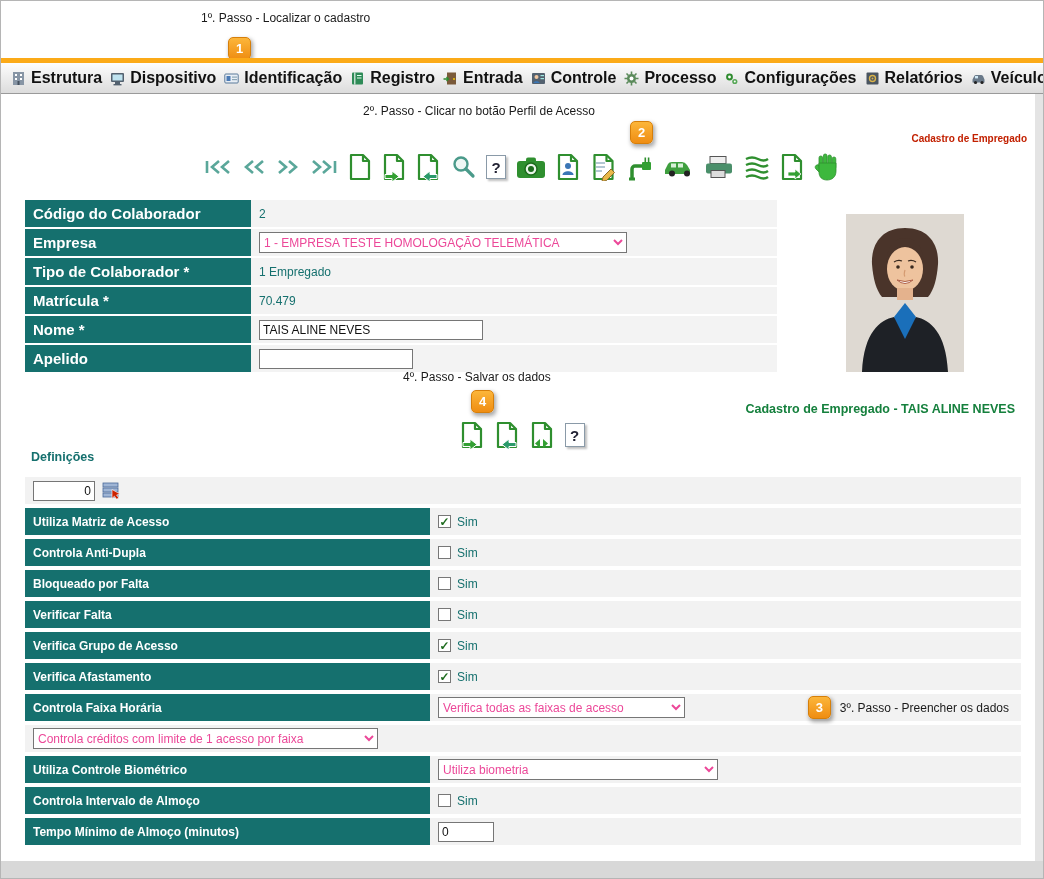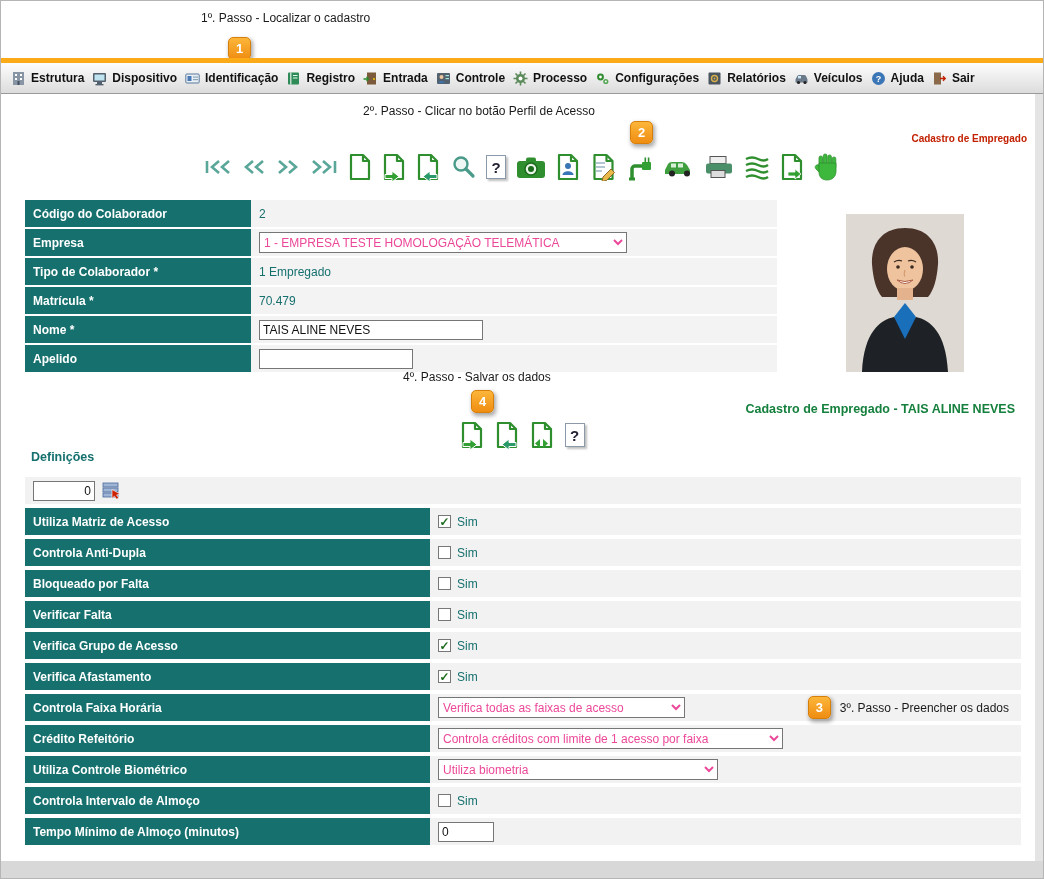--- a/index.html
+++ b/index.html
@@ -20,37 +20,37 @@
   .badge-2 { left:629px; top:120px; }
   .badge-4 { left:470px; top:389px; }
 
   .orange-bar { position:absolute; left:0; top:57px; width:100%; height:5px; background:#fbaa18; }
 
   .menubar { position:absolute; left:0; top:62px; width:100%; height:31px;
              background:linear-gradient(#fdfdfd,#dcdcdc); border-bottom:1px solid #9a9a9a;
              display:flex; align-items:center; padding-left:6px; }
   .menu-item { display:flex; align-items:center; gap:5px; padding:4px 4px; cursor:default; white-space:nowrap; }
   .menu-item .mi { width:15px; height:15px; display:inline-block; flex:0 0 auto; }
-  .mi-label { font-size:12px; font-weight:bold; color:#111;text-align:right; }
+  .mi-label { font-size:16px; font-weight:bold; color:#111;text-align:right; }
 
   .page-title { position:absolute; top:132px; right:16px; color:#c22000; font-weight:bold; font-size:10px; }
   .record-title { position:absolute; top:401px; right:28px; color:#15803d; font-weight:bold; font-size:12.5px; }
 
   .toolbar { position:absolute; left:0; top:147px; width:100%; height:38px; display:flex;
              justify-content:center; align-items:center; gap:8px; }
   .mini-toolbar { position:absolute; left:0; top:418px; width:100%; height:32px; display:flex;
                   justify-content:center; align-items:center; gap:9px; }
   .tb { border:none; background:transparent; padding:1px; cursor:pointer; display:flex; align-items:center; }
   .tbi { display:block; }
   .help-box { width:20px; height:24px; background:#fff; border:1px solid #8a9aa8; box-shadow:2px 2px 2px rgba(0,0,0,.25);
               font-size:15px; font-weight:bold; color:#223; display:flex; align-items:center; justify-content:center; }
 
   .form-area { position:absolute; left:24px; top:199px; width:752px; }
   .frow { display:flex; height:27px; margin-bottom:2px; }
-  .flabel { width:226px; background:#15706e; color:#fff; font-weight:bold; font-size:12px;
+  .flabel { width:226px; background:#15706e; color:#fff; font-weight:bold; font-size:15px;
             display:flex; align-items:center; padding:0 8px; flex:0 0 auto; }
   .fvalue { flex:1; background:#f3f3f3; display:flex; align-items:center; padding:0 8px; gap:6px;
             font-size:12px; color:#15706e; }
 
   .photo-panel { position:absolute; left:778px; top:199px; width:252px; height:188px; background:#fff;
                  display:flex; justify-content:center; align-items:flex-start; }
   .photo-panel svg { margin-top:14px; }
 
   .def-title { position:absolute; left:30px; top:449px; color:#15706e; font-weight:bold; font-size:12.5px; }
   .def-area { position:absolute; left:24px; top:476px; width:996px; }
@@ -506,21 +506,20 @@
         <select class="sel" style="width:247px">
           <option>Verifica todas as faixas de acesso</option>
         </select>
         <span class="step3-inline">
           <span class="badge">3</span>
           <span class="note">3º. Passo - Preencher os dados</span>
         </span>
       </div>
     </div>
     <div class="drow">
-      <div class="dlabel">Crédito Refeitório</div>
       <div class="dvalue">
         <select class="sel" style="width:345px">
           <option>Controla créditos com limite de 1 acesso por faixa</option>
         </select>
       </div>
     </div>
     <div class="drow">
       <div class="dlabel">Utiliza Controle Biométrico</div>
       <div class="dvalue">
         <select class="sel" style="width:280px">

